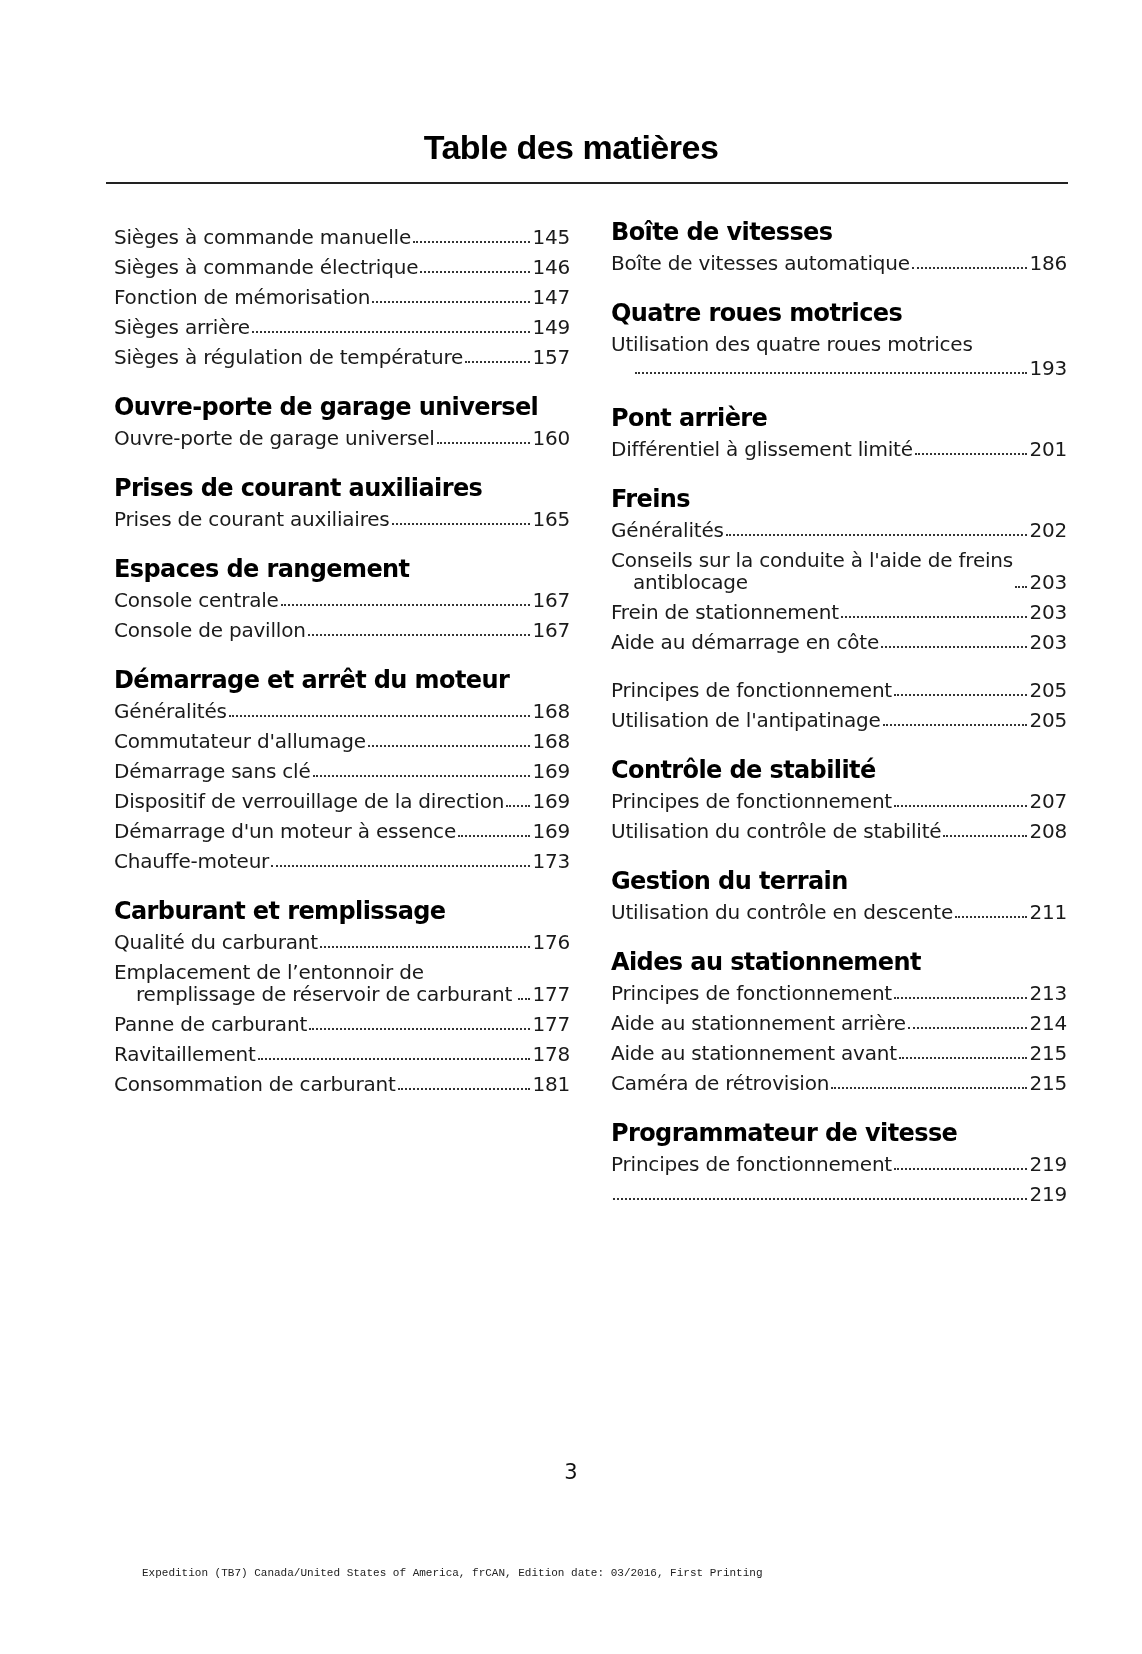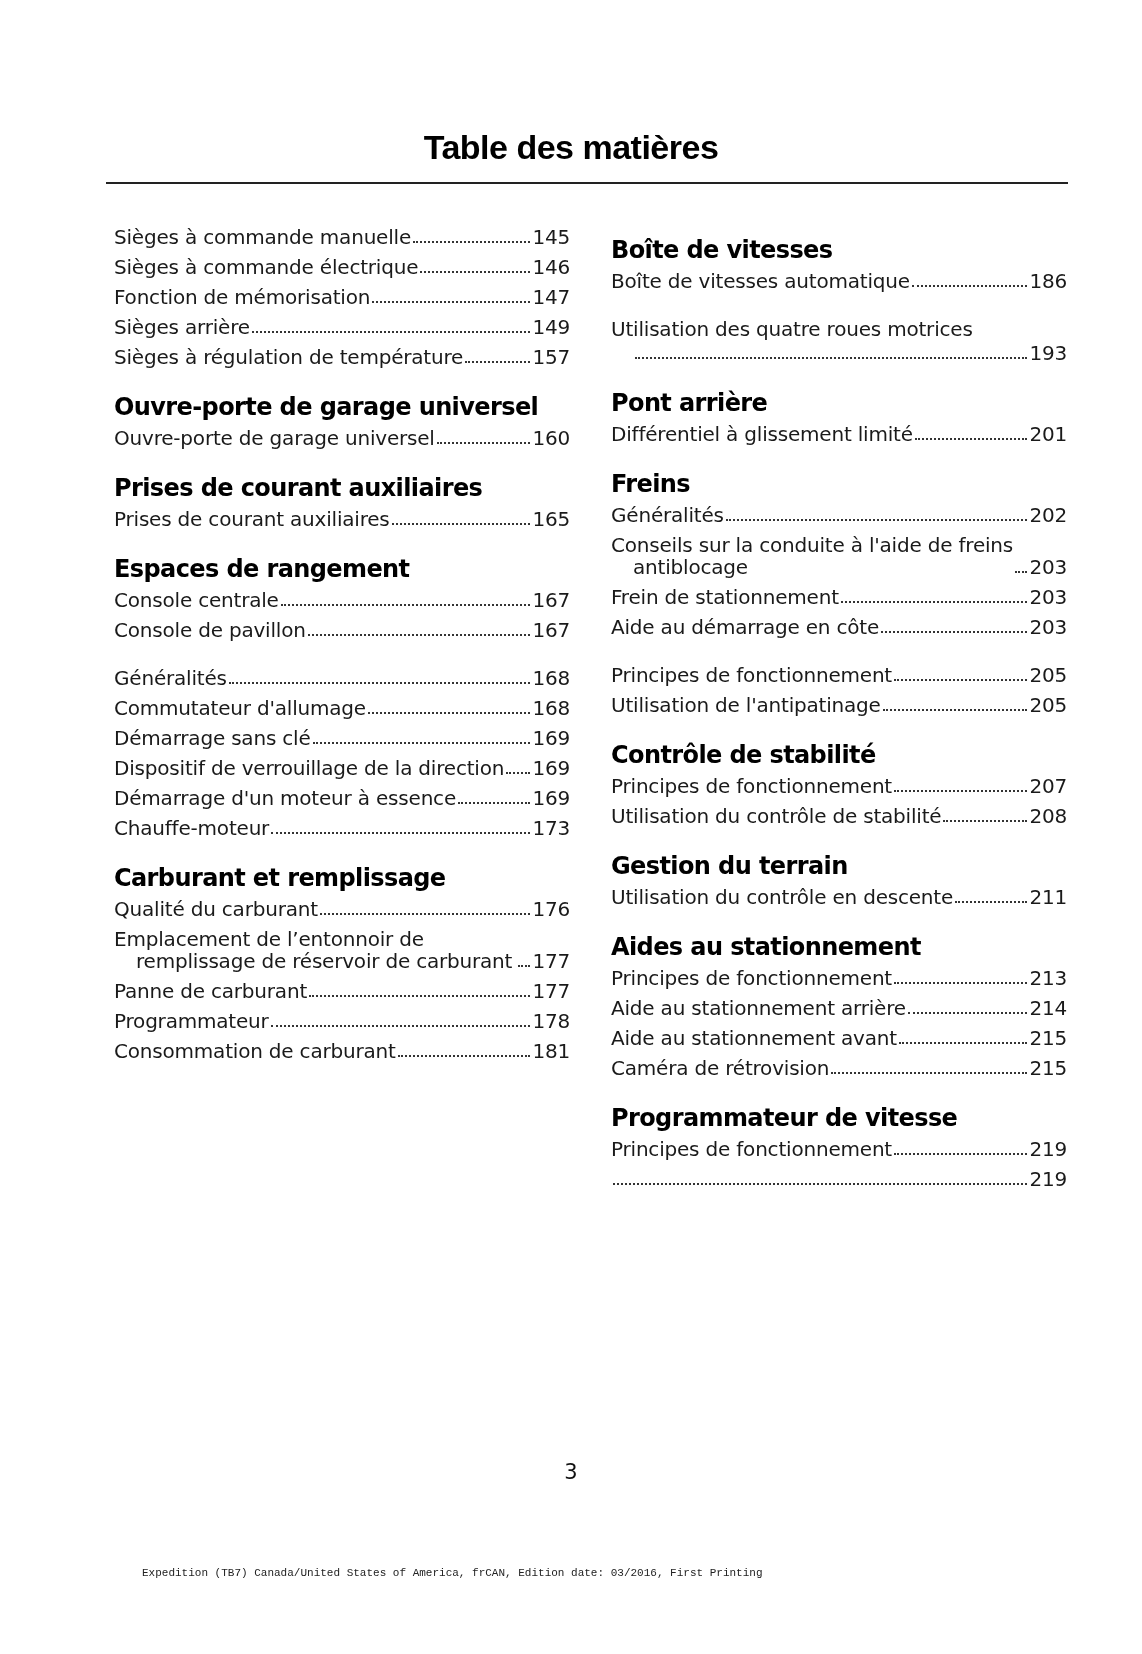--- a/index.html
+++ b/index.html
@@ -34,21 +34,21 @@
       width: 962px;
       height: 2px;
       background: #222;
     }
     .column {
       position: absolute;
       top: 226px;
       width: 456px;
     }
     .col-left { left: 114px; }
-    .col-right { left: 611px; top: 237px; }
+    .col-right { left: 611px; top: 219px; }
 
     .section { margin-bottom: 26px; }
     .section-heading {
       font-family: "DejaVu Sans", sans-serif;
       font-weight: bold;
       font-size: 24px;
       line-height: 27px;
       padding-left: 28px;
       text-indent: -28px;
       margin: 0 0 6px 0;
@@ -165,20 +165,21 @@
         <span class="leader"></span>
         <span class="page">167</span>
       </div>
       <div class="entry">
         <span class="label">Console de pavillon</span>
         <span class="leader"></span>
         <span class="page">167</span>
       </div>
     </div>
     <div class="section">
+      <div class="section-heading">Démarrage et arrêt du moteur</div>
       <div class="entry">
         <span class="label">Généralités</span>
         <span class="leader"></span>
         <span class="page">168</span>
       </div>
       <div class="entry">
         <span class="label">Commutateur d'allumage</span>
         <span class="leader"></span>
         <span class="page">168</span>
       </div>
@@ -214,41 +215,42 @@
         <span class="label">Emplacement de l’entonnoir de remplissage de réservoir de carburant</span>
         <span class="leader"></span>
         <span class="page">177</span>
       </div>
       <div class="entry">
         <span class="label">Panne de carburant</span>
         <span class="leader"></span>
         <span class="page">177</span>
       </div>
       <div class="entry">
-        <span class="label">Programmateur</span>
+        <span class="label">Ravitaillement</span>
         <span class="leader"></span>
         <span class="page">178</span>
       </div>
       <div class="entry">
         <span class="label">Consommation de carburant</span>
         <span class="leader"></span>
         <span class="page">181</span>
       </div>
     </div>
   </div>
 <div class="column col-right" id="col-right">
     <div class="section">
       <div class="section-heading">Boîte de vitesses</div>
       <div class="entry">
         <span class="label">Boîte de vitesses automatique</span>
         <span class="leader"></span>
         <span class="page">186</span>
       </div>
     </div>
     <div class="section">
+      <div class="section-heading">Quatre roues motrices</div>
       <div class="entry wrap-leader">
         <span class="label">Utilisation des quatre roues motrices</span>
         <span class="leader"></span>
         <span class="page">193</span>
       </div>
     </div>
     <div class="section">
       <div class="section-heading">Pont arrière</div>
       <div class="entry">
         <span class="label">Différentiel à glissement limité</span>

